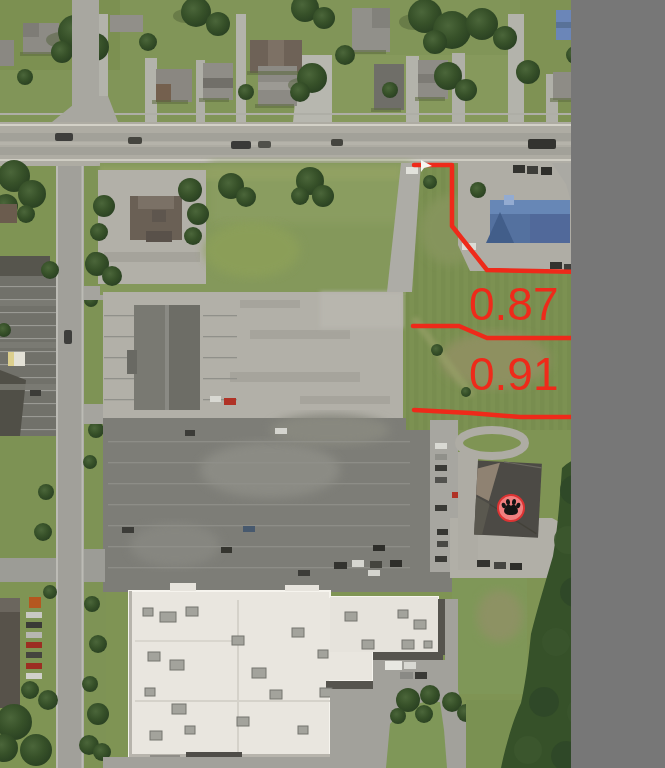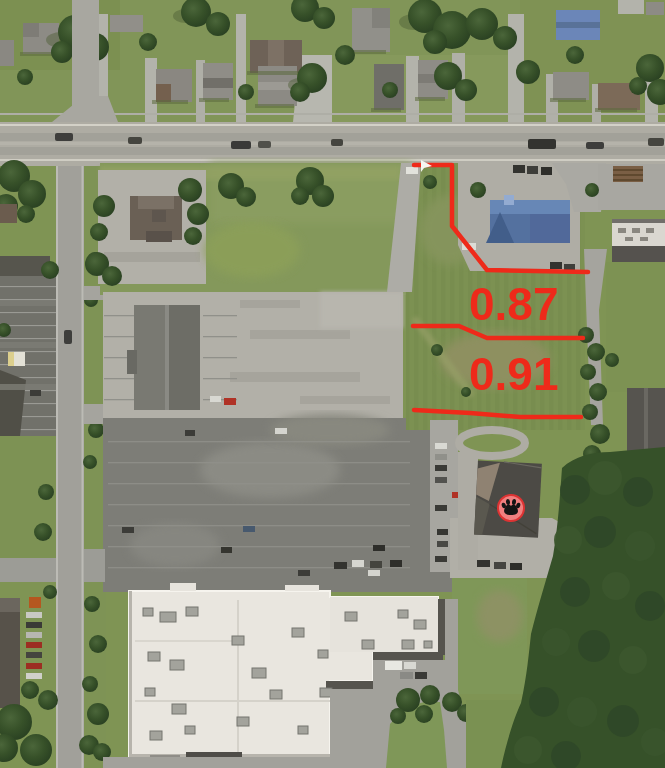--- a/index.html
+++ b/index.html
@@ -1,16 +1,16 @@
 <!DOCTYPE html>
 <html><head>
 <meta charset="utf-8">
 <style>
 html,body{margin:0;padding:0;background:#777;}
-#wrap{width:665px;height:768px;overflow:hidden;position:relative;font-family:"Liberation Sans",sans-serif;font-weight:bold;}
+#wrap{width:571px;height:768px;overflow:hidden;position:relative;font-family:"Liberation Sans",sans-serif;}
 </style>
 </head>
 <body>
 <div id="wrap">
 <svg width="665" height="768" viewBox="0 0 665 768" xmlns="http://www.w3.org/2000/svg">
 <defs>
 <radialGradient id="treeG" cx="40%" cy="38%" r="65%">
   <stop offset="0%" stop-color="#4b663a"></stop>
   <stop offset="55%" stop-color="#375129"></stop>
   <stop offset="100%" stop-color="#2a4122"></stop>

